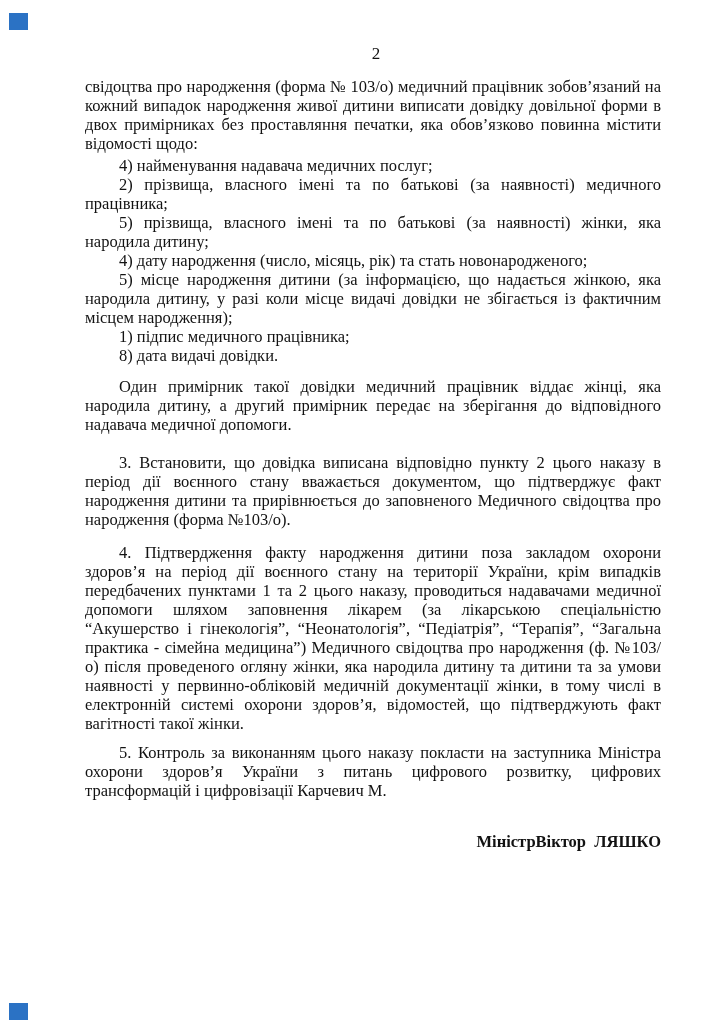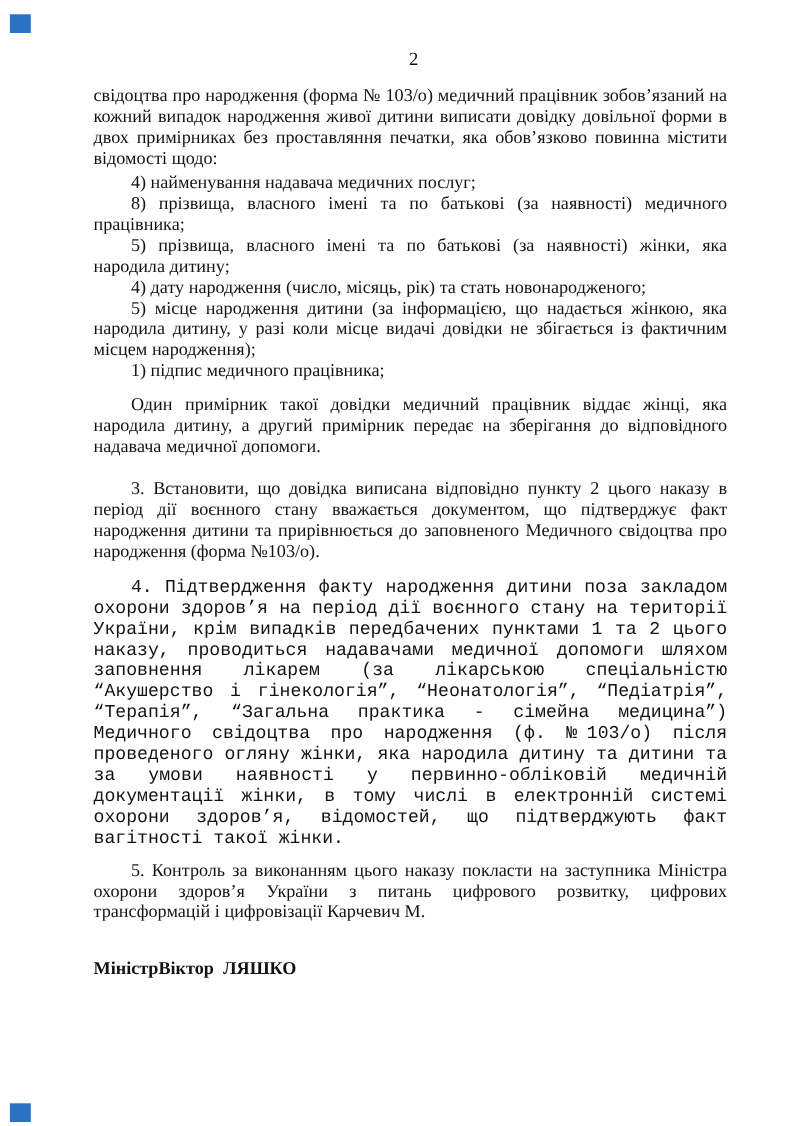--- a/index.html
+++ b/index.html
@@ -44,49 +44,50 @@
       text-align: justify;
     }
     .doc-body p {
       margin: 0;
       padding: 0;
     }
     .indent { text-indent: 34px; }
     .gap-items { margin-top: 3px !important; }
     .gap-a { margin-top: 12px !important; }
     .gap-b { margin-top: 19px !important; }
-    .gap-c { margin-top: 14px !important; font-family: Liberation Mono, monospace; }
+    .gap-c { margin-top: 14px !important; }
     .gap-d { margin-top: 10px !important; }
 
     .signature-row {
       margin-top: 32px !important;
       display: flex;
-      justify-content: flex-start;
+      justify-content: flex-end;
       font-weight: bold;
       text-align: left;
     }
     .signature-row span { white-space: pre; }
   </style>
 </head>
 <body>
 
 <div class="corner-marker top"></div>
 <div class="corner-marker bottom"></div>
 
 <div class="page-number">2</div>
 
 <div class="doc-body">
   <p>свідоцтва про народження (форма № 103/о) медичний працівник зобов’язаний на кожний випадок народження живої дитини виписати довідку довільної форми в двох примірниках без проставляння печатки, яка обов’язково повинна містити відомості щодо:</p>
 
   <p class="indent gap-items">4) найменування надавача медичних послуг;</p>
-  <p class="indent">8) прізвища, власного імені та по батькові (за наявності) медичного працівника;</p>
+  <p class="indent">2) прізвища, власного імені та по батькові (за наявності) медичного працівника;</p>
   <p class="indent">5) прізвища, власного імені та по батькові (за наявності) жінки, яка народила дитину;</p>
   <p class="indent">4) дату народження (число, місяць, рік) та стать новонародженого;</p>
   <p class="indent">5) місце народження дитини (за інформацією, що надається жінкою, яка народила дитину, у разі коли місце видачі довідки не збігається із фактичним місцем народження);</p>
   <p class="indent">1) підпис медичного працівника;</p>
+  <p class="indent">8) дата видачі довідки.</p>
 
   <p class="indent gap-a">Один примірник такої довідки медичний працівник віддає жінці, яка народила дитину, а другий примірник передає на зберігання до відповідного надавача медичної допомоги.</p>
 
   <p class="indent gap-b">3. Встановити, що довідка виписана відповідно пункту 2 цього наказу в період дії воєнного стану вважається документом, що підтверджує факт народження дитини та прирівнюється до заповненого Медичного свідоцтва про народження (форма №103/о).</p>
 
   <p class="indent gap-c">4. Підтвердження факту народження дитини поза закладом охорони здоров’я на період дії воєнного стану на території України, крім випадків передбачених пунктами 1 та 2 цього наказу, проводиться надавачами медичної допомоги шляхом заповнення лікарем (за лікарською спеціальністю “Акушерство і гінекологія”, “Неонатологія”, “Педіатрія”, “Терапія”, “Загальна практика - сімейна медицина”) Медичного свідоцтва про народження (ф. №103/о) після проведеного огляну жінки, яка народила дитину та дитини та за умови наявності у первинно-обліковій медичній документації жінки, в тому числі в електронній системі охорони здоров’я, відомостей, що підтверджують факт вагітності такої жінки.</p>
 
   <p class="indent gap-d">5. Контроль за виконанням цього наказу покласти на заступника Міністра охорони здоров’я України з питань цифрового розвитку, цифрових трансформацій і цифровізації Карчевич  М.</p>
 
   <p class="signature-row">

